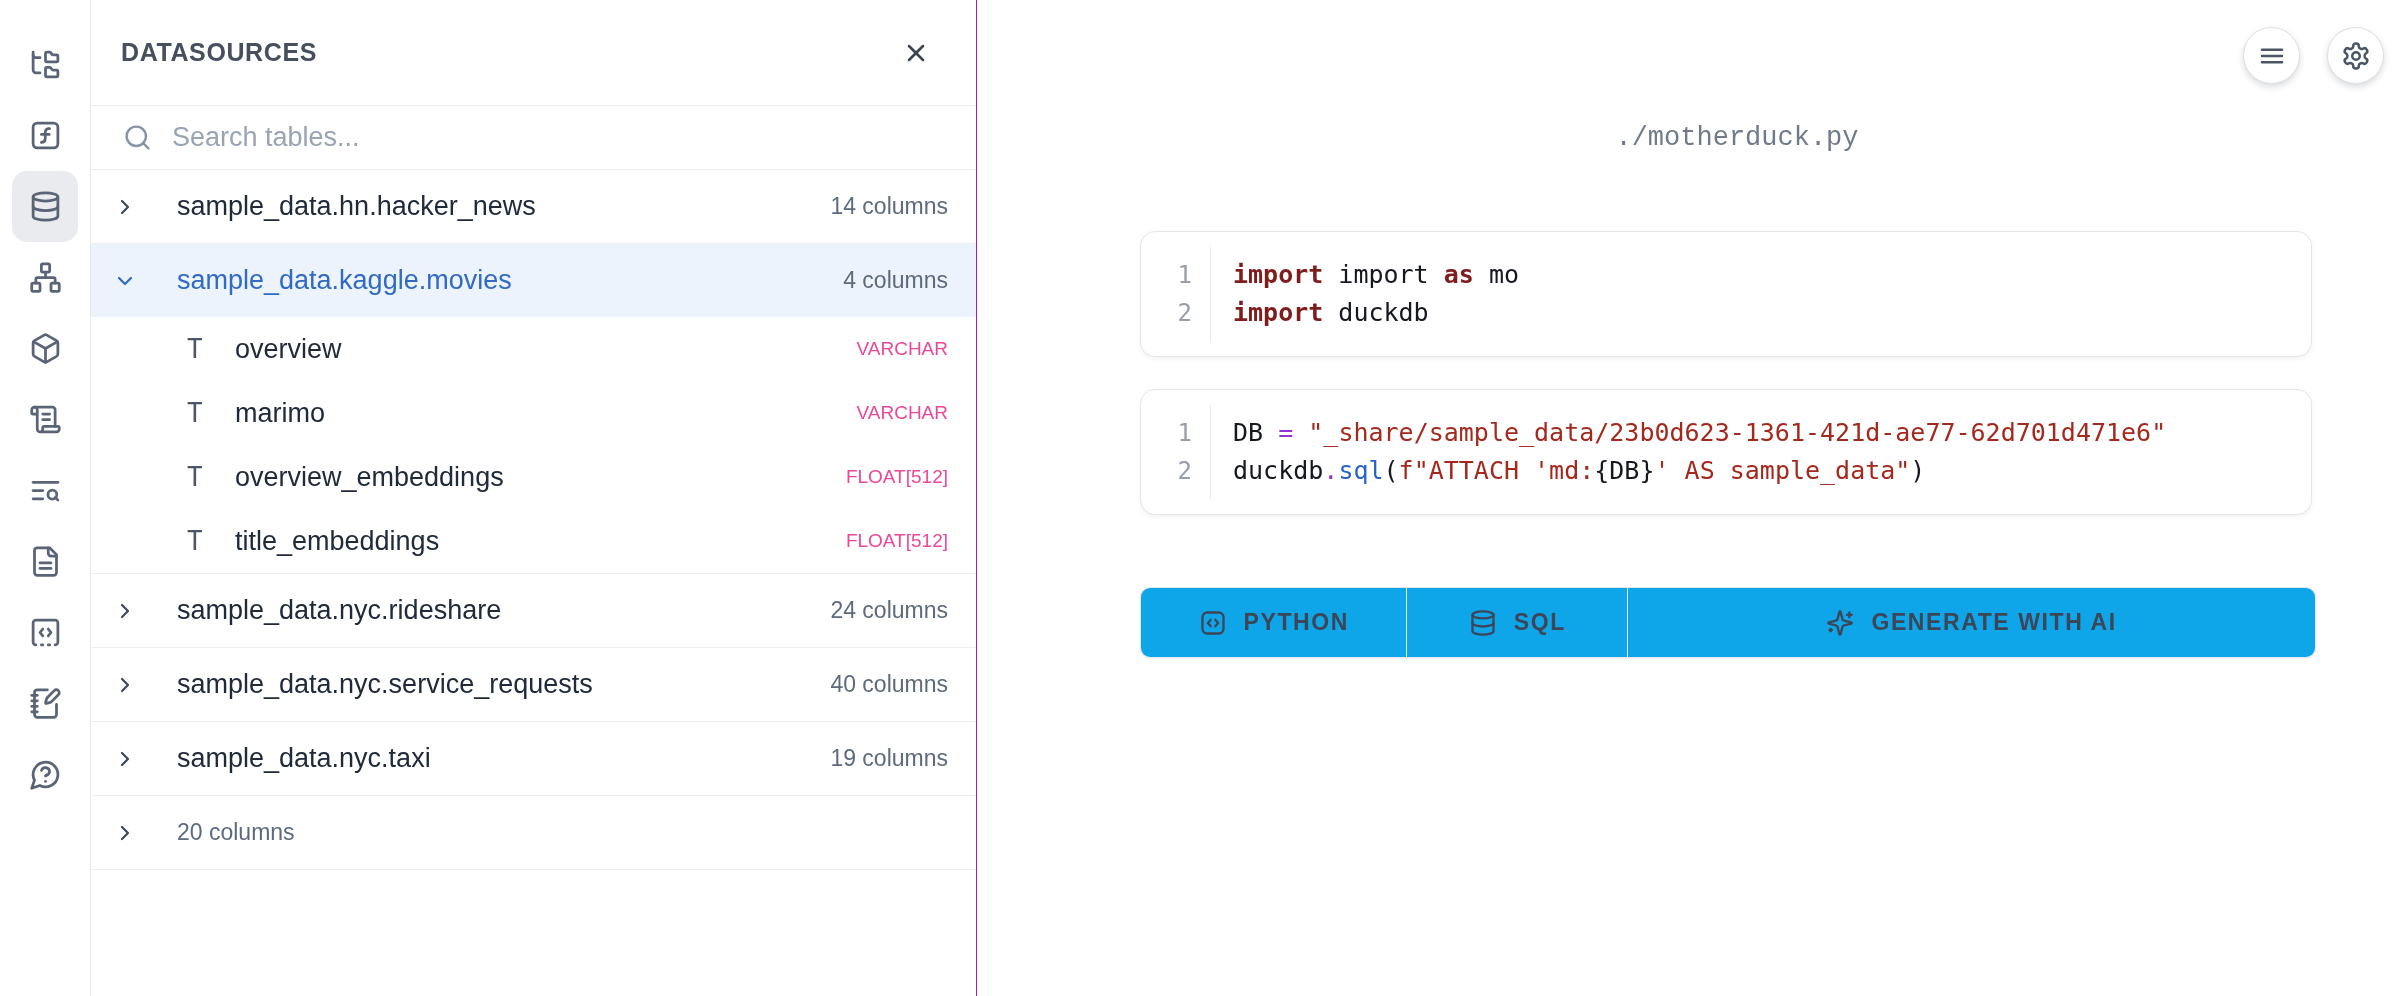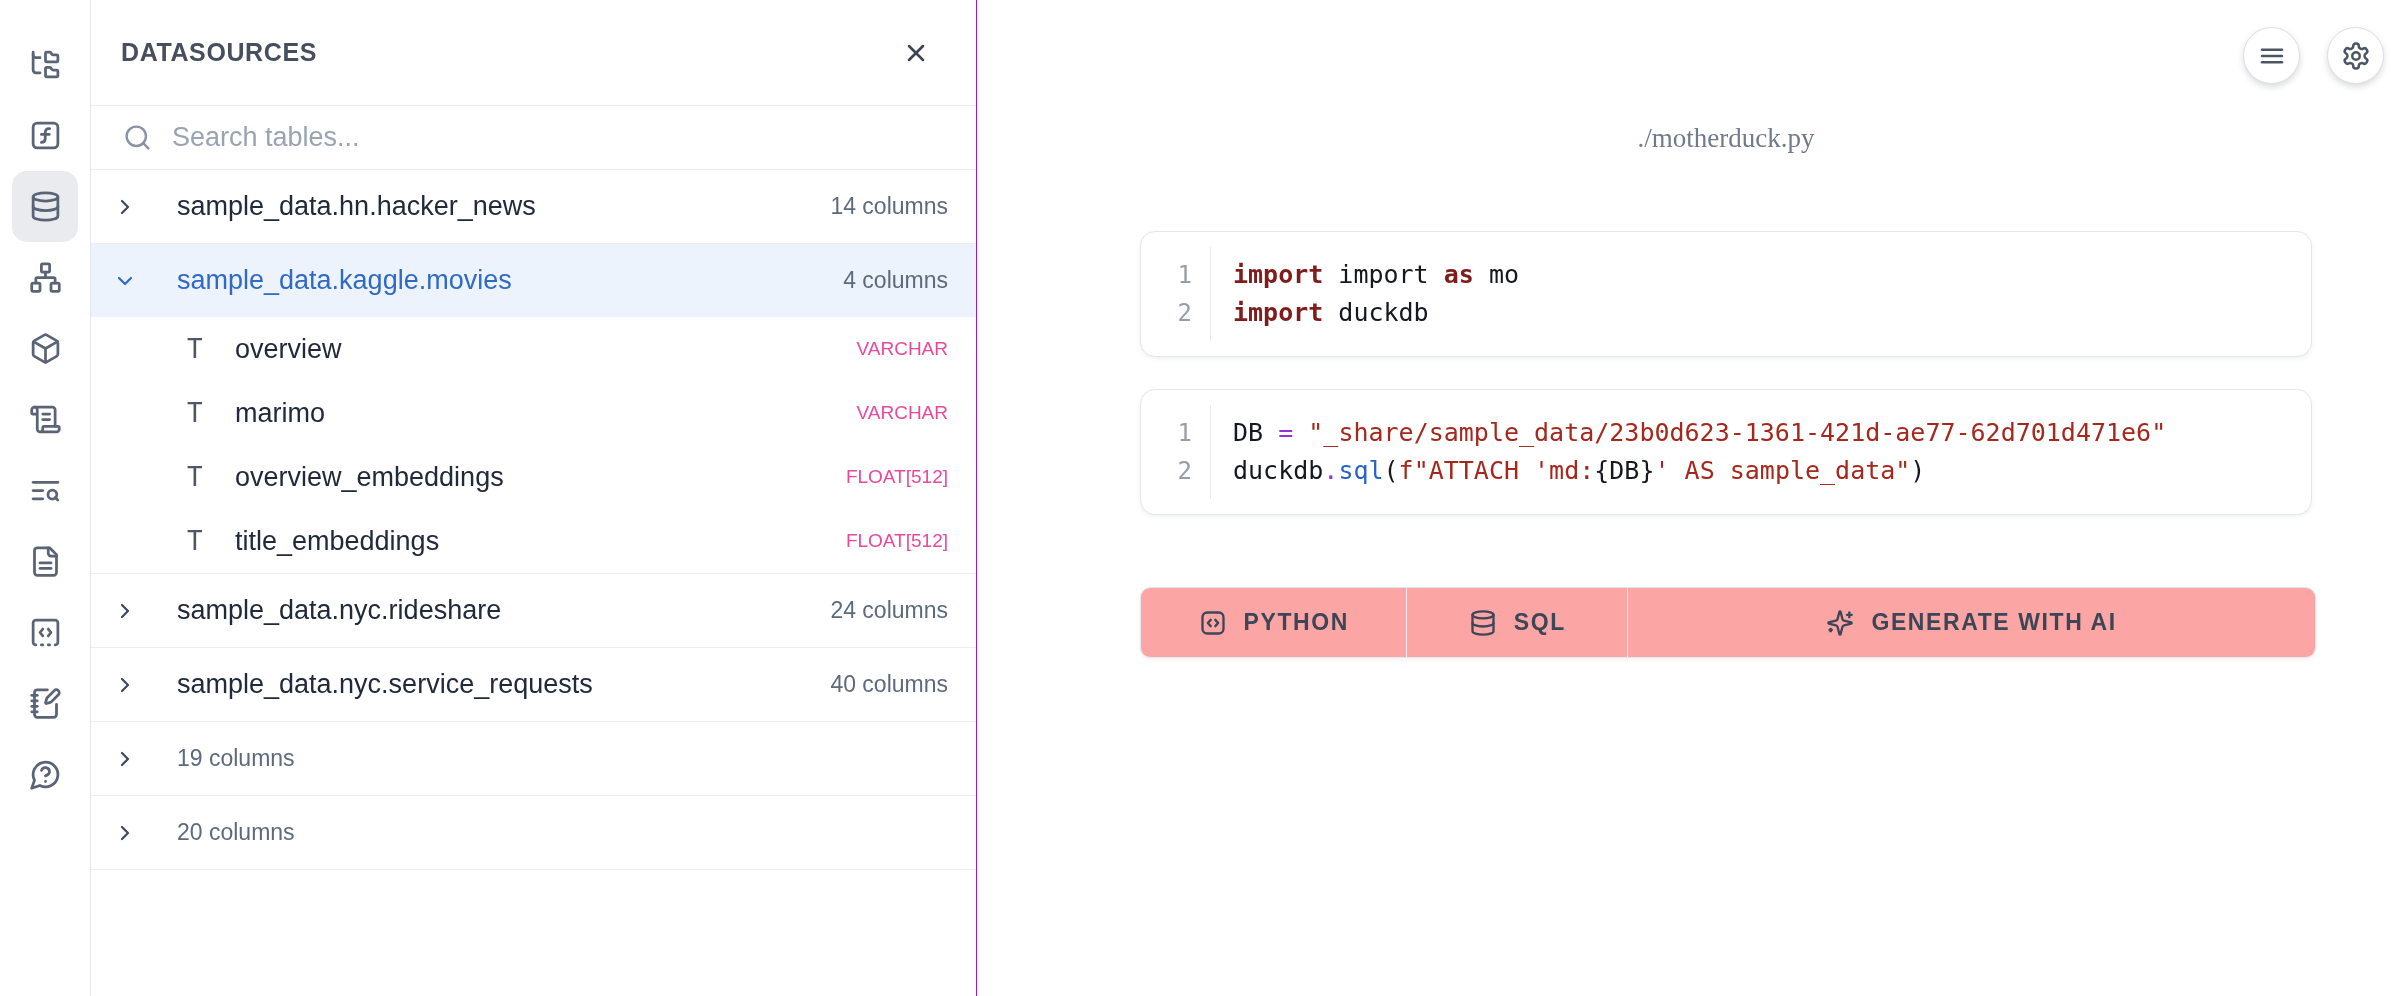--- a/index.html
+++ b/index.html
@@ -84,22 +84,22 @@
   .topbtns { position:absolute; top:27px; right:15px; display:flex; gap:27px; }
   .circle-btn {
     width:57px; height:57px; border-radius:50%;
     background:#fff; border:1px solid #dcdfe5;
     box-shadow:0 3px 6px rgba(90,96,110,.22);
     display:flex; align-items:center; justify-content:center; cursor:pointer;
   }
   .circle-btn svg { width:30px; height:30px; stroke:#4c5564; stroke-width:2; fill:none; stroke-linecap:round; stroke-linejoin:round; }
 
   .filename {
-    position:absolute; top:123px; left:163px; width:1172px;
-    text-align:center; font-family:Liberation Serif, serif;
+    position:absolute; top:123px; left:174px; width:1172px;
+    text-align:center; font-family:Liberation Mono, monospace;
     font-size:27px; color:#707a8a;
   }
 
   .cell {
     position:absolute; left:163px; width:1172px;
     border:1px solid #e3e6eb; border-radius:15px; background:#fff;
     box-shadow:0 2px 4px rgba(120,126,140,.10);
     display:flex; padding:15px 0;
   }
   .cell-1 { top:231px; }
@@ -122,21 +122,21 @@
   .tok-pl { color:#15181e; }
 
   .addbar {
     position:absolute; top:587px; left:163px; width:1176px; height:71px;
     border:1px solid #e3e6eb; border-radius:10px; background:#fff;
     box-shadow:0 2px 3px rgba(120,126,140,.08);
     display:flex; align-items:stretch; overflow:hidden;
   }
   .abtn {
     display:flex; align-items:center; justify-content:center; gap:17px;
-    border:none; background:#fca5a5; cursor:pointer;
+    border:none; background:#0ea5e9; cursor:pointer;
     font-family:"Liberation Sans",sans-serif;
     font-size:23px; font-weight:700; letter-spacing:1.6px; color:#3d4657;
     border-right:1px solid #e9ecf0;
   }
   .abtn:last-child { border-right:none; }
   .abtn svg { width:28px; height:28px; stroke:#3d4657; stroke-width:2; fill:none; stroke-linecap:round; stroke-linejoin:round; }
   .abtn.w1 { flex:0 0 22.7%; } .abtn.w2 { flex:0 0 26.8%; }
   .abtn.w3 { flex:0 0 18.8%; } .abtn.w4 { flex:1; }
 </style>
 </head>
@@ -323,20 +323,21 @@
       </div>
     </div>
 
     <div class="tgroup">
       <div class="trow">
         <span class="chev">
             <svg viewBox="0 0 24 24">
               <path d="m9 18 6-6-6-6"></path>
             </svg>
           </span>
+        <span class="tname">sample_data.nyc.taxi</span>
         <span class="tcount">19 columns</span>
       </div>
     </div>
 
     <div class="tgroup">
       <div class="trow">
         <span class="chev">
             <svg viewBox="0 0 24 24">
               <path d="m9 18 6-6-6-6"></path>
             </svg>

